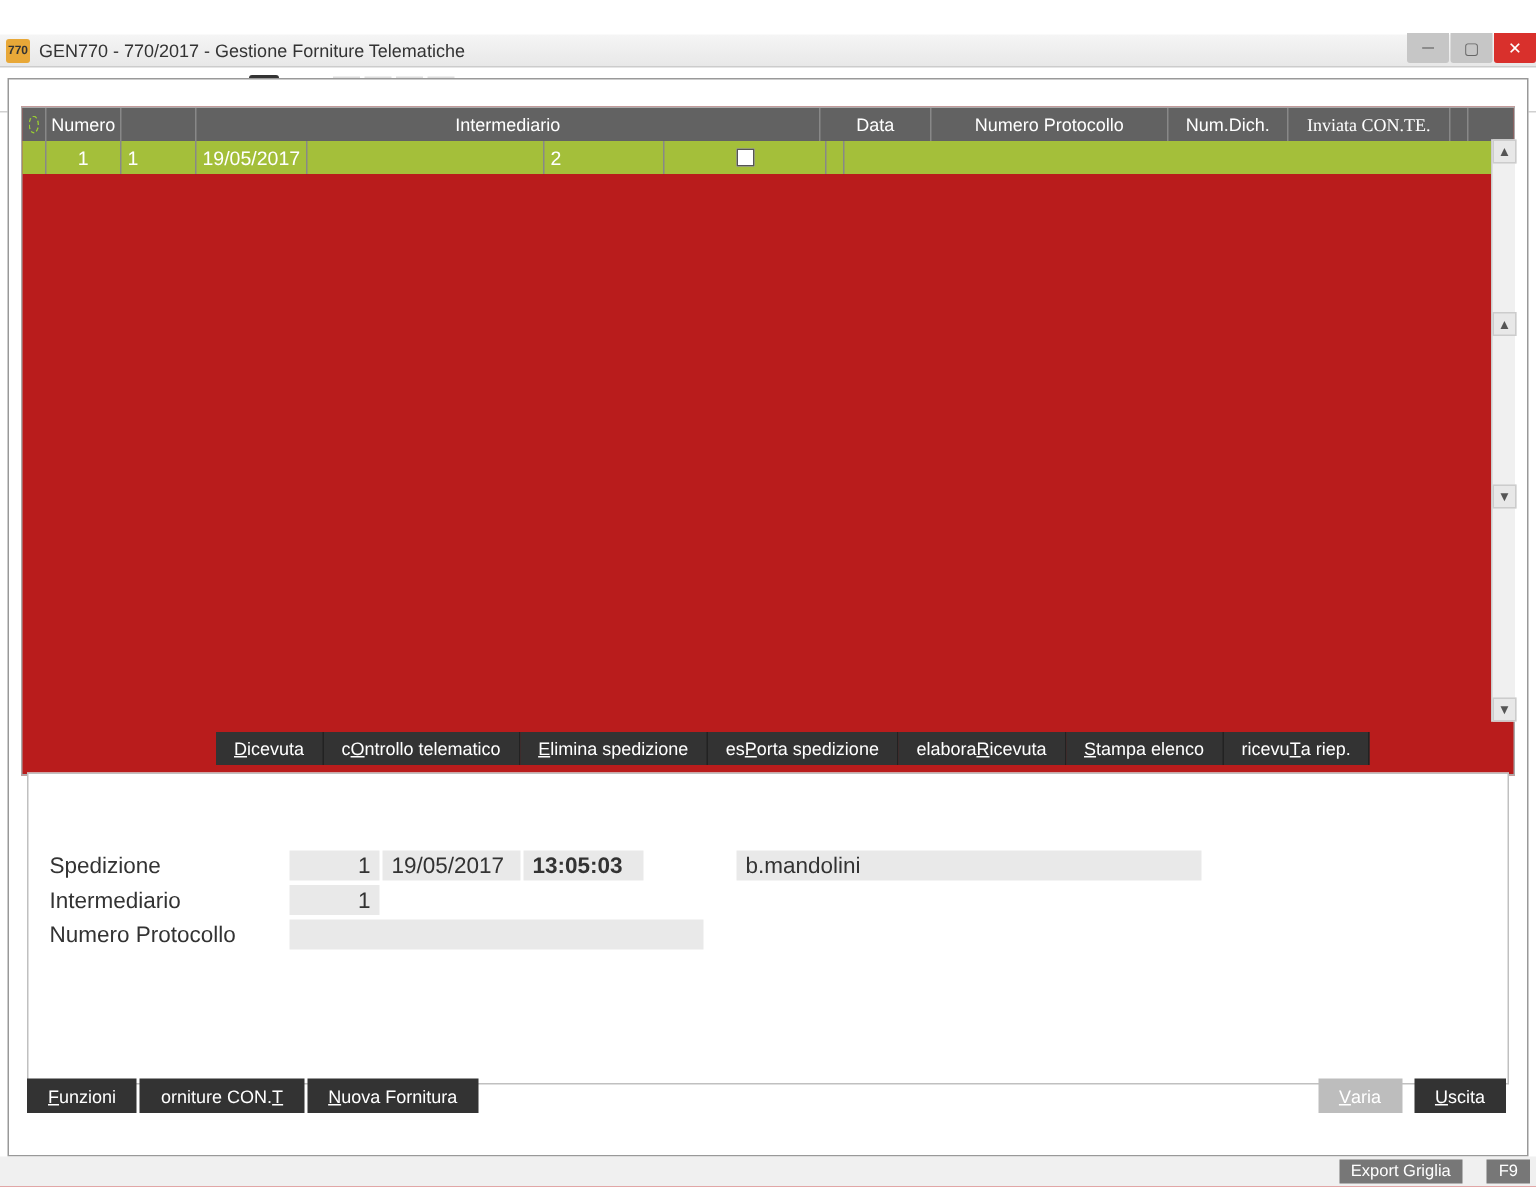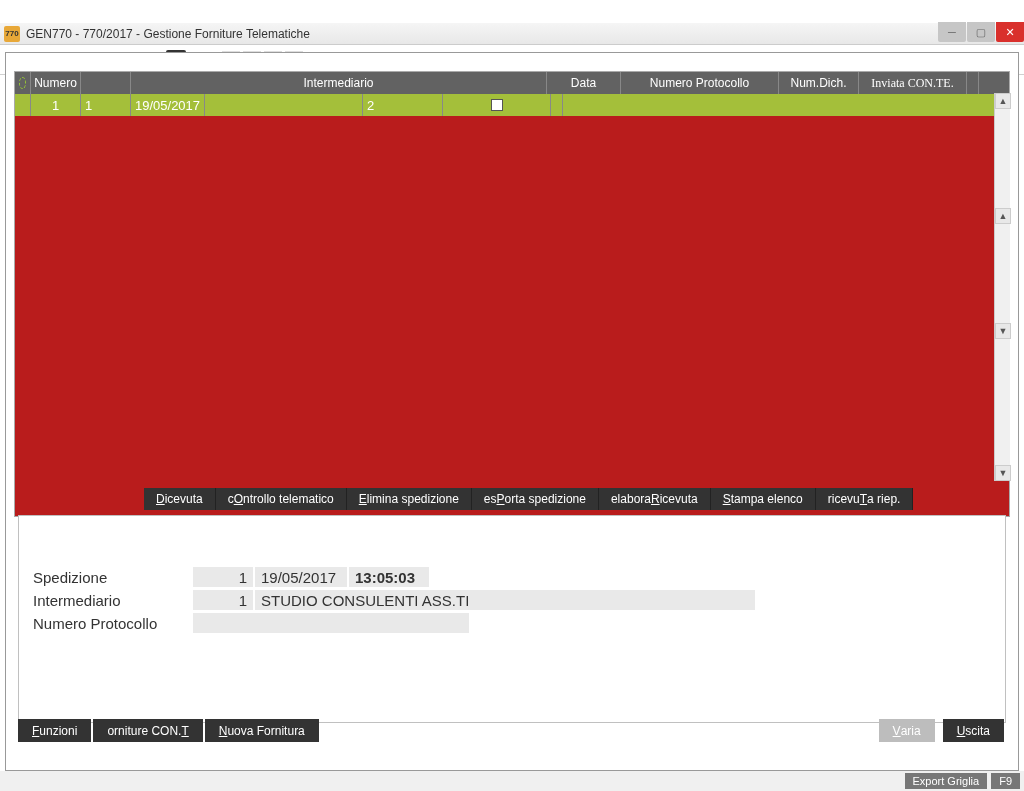--- a/index.html
+++ b/index.html
@@ -64,21 +64,21 @@
   .df-interm { width:500px;}
   .df-proto { width:276px;}
   
   .bottom-btns { position:absolute; bottom:28px; left:12px; right:12px; display:flex; align-items:center;}
   .bot-left { display:flex;}
   .bot-btn { background:#333; color:#fff; font-size:12px; height:23px; padding:0 14px; display:flex; align-items:center; cursor:pointer; margin-right:2px;}
   .bot-btn .u { text-decoration:underline;}
   .bot-right { margin-left:auto; display:flex; gap:6px;}
   .bot-btn.disabled { background:#bdbdbd; color:#fff;}
   
-  .status-bar { position:absolute; bottom:0; left:0; right:0; height:20px; background:#f0f0f0; display:flex; align-items:center; justify-content:flex-end; padding:0 4px; gap:4px;}
+  .status-bar { position:absolute; bottom:0; left:0; right:0; height:20px; background:#f0f0f0; display:flex; align-items:center; justify-content:flex-end; padding:0 4px; gap:16px;}
   .status-btn { background:#777; color:#fff; font-size:11px; padding:2px 8px; cursor:pointer;}
 </style>
 </head>
 <body>
 
 <div class="titlebar">
   <div class="app-icon">770</div>
   <span class="title-text">GEN770  - 770/2017 -  Gestione Forniture Telematiche</span>
   <div class="win-controls">
     <div class="win-btn min">─</div>
@@ -160,25 +160,25 @@
     <div class="act-btn">ricevu<span class="u">T</span>a riep.</div>
   </div>
 
   <div class="detail-panel">
     <div class="detail-row">
       <div class="dlabel">Spedizione</div>
       <div class="dfield df-num">1</div>
       <div class="dfield df-date">19/05/2017</div>
       <div class="dfield df-time">13:05:03</div>
       <div style="width:60px;"></div>
+      <div class="dfield df-user">b.mandolini</div>
     </div>
     <div class="detail-row">
       <div class="dlabel">Intermediario</div>
       <div class="dfield df-num">1</div>
-      <div class="dfield df-interm">STUDIO CONSULENTI ASS.TI</div>
     </div>
     <div class="detail-row">
       <div class="dlabel">Numero Protocollo</div>
       <div class="dfield df-proto"></div>
     </div>
   </div>
 
   <div class="bottom-btns">
     <div class="bot-left">
       <div class="bot-btn"><span class="u">F</span>unzioni</div>

